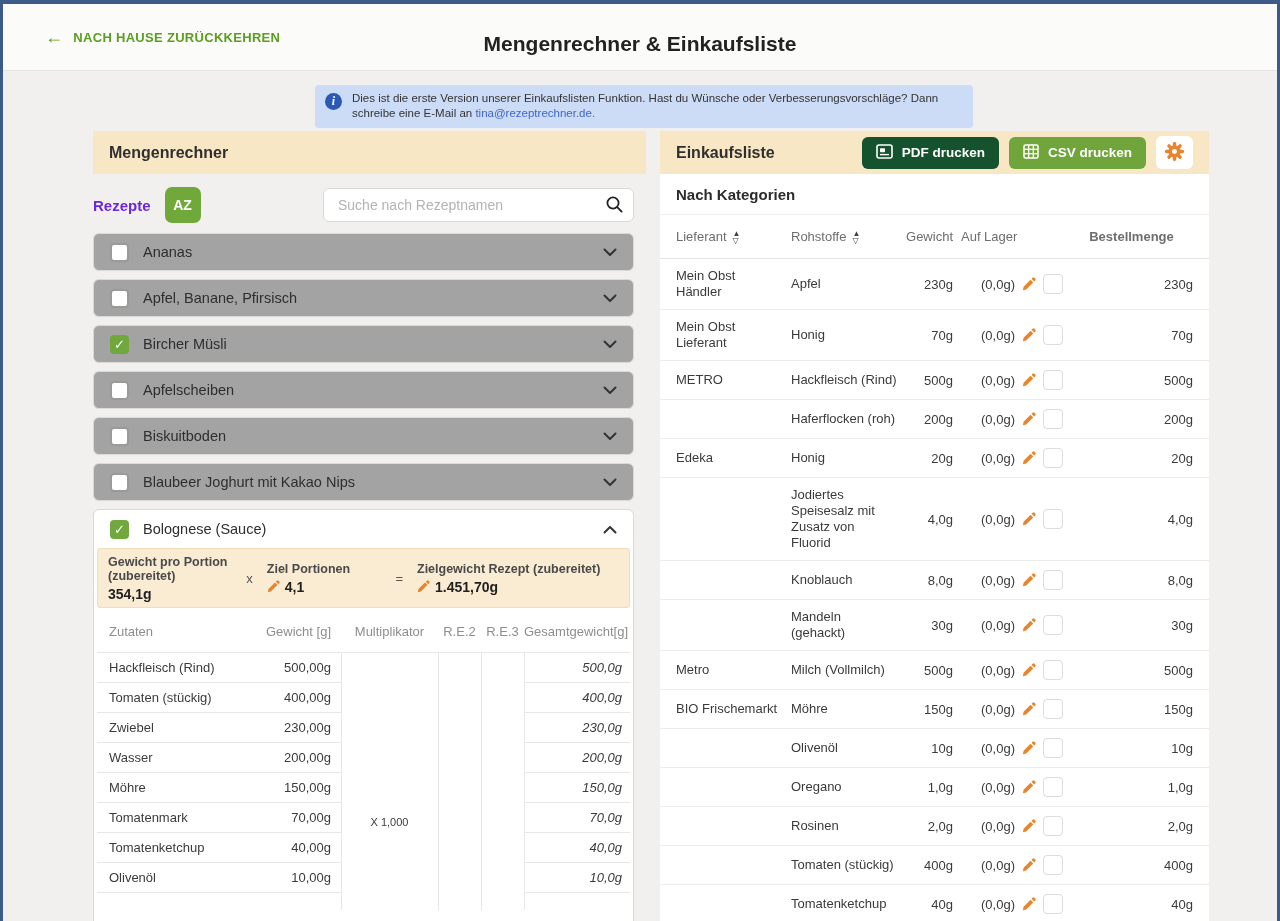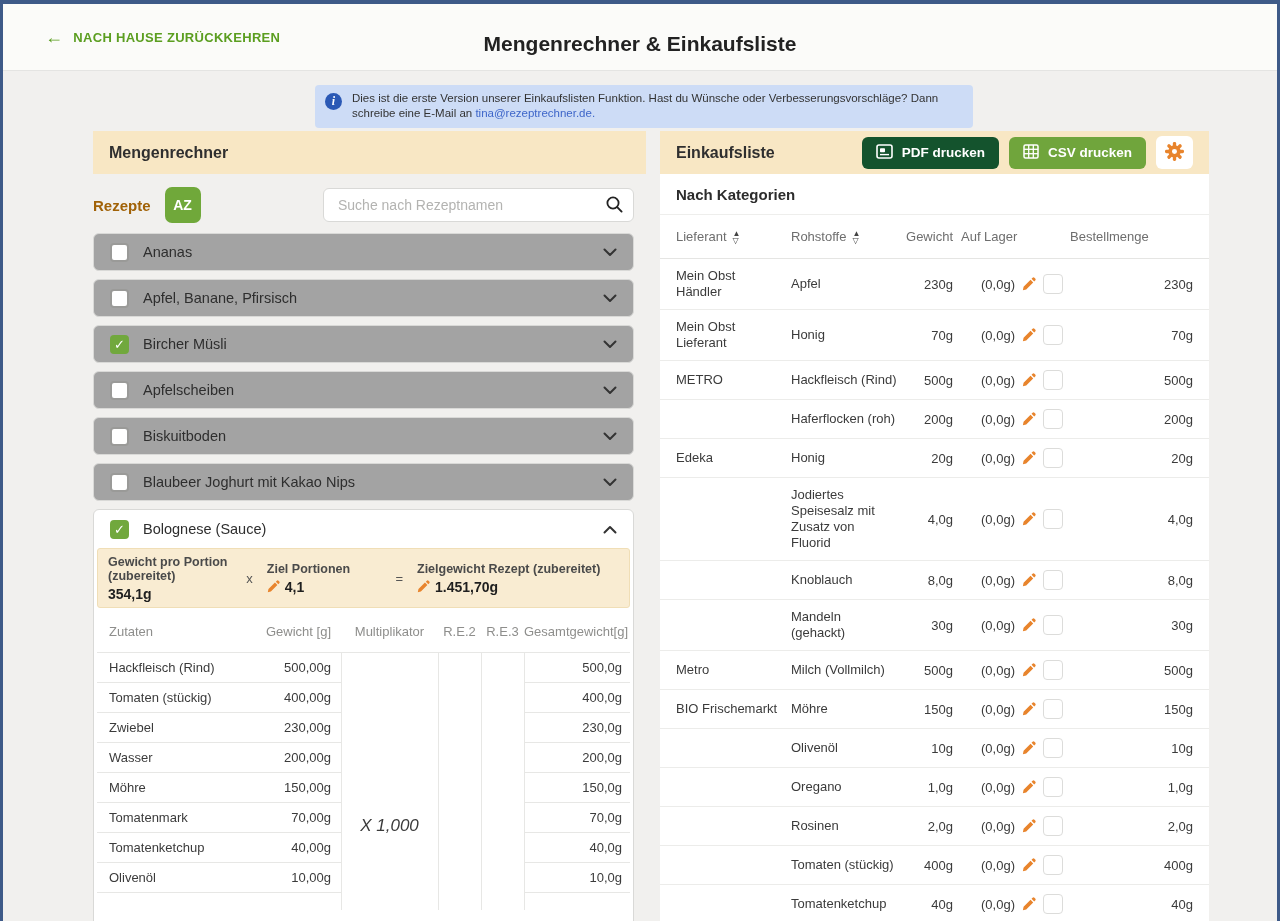--- a/index.html
+++ b/index.html
@@ -24,21 +24,21 @@
 
   
   .panel-header{height:43px;background:#f8e7c4;display:flex;align-items:center;padding:0 16px;box-sizing:border-box;}
   .panel-title{font-size:16px;font-weight:bold;color:#2f2f2f;flex:1;}
 
   .calc{position:absolute;left:90px;top:127px;width:553px;}
   .shop{position:absolute;left:657px;top:127px;width:549px;background:#fff;height:800px;}
 
   
   .rezepte-row{margin-top:13px;display:flex;align-items:center;height:36px;width:541px;}
-  .rezepte-label{font-size:15px;font-weight:bold;color:#a16207;}
+  .rezepte-label{font-size:15px;font-weight:bold;color:#6d28d9;}
   .sort-btn{margin-left:14px;width:36px;height:36px;border-radius:7px;background:#70a83a;color:#fff;border:none;
     font-weight:bold;font-size:14px;display:flex;align-items:center;justify-content:center;cursor:pointer;}
   .search-wrap{margin-left:auto;position:relative;width:311px;height:34px;}
   .search-wrap input{width:100%;height:100%;box-sizing:border-box;border:1px solid #d9d9d7;border-radius:6px;
     padding:0 36px 0 14px;font-size:14px;color:#333;background:#fff;outline:none;}
   .search-wrap input::placeholder{color:#b3b3b1;}
   .search-icon{position:absolute;right:10px;top:7px;}
 
   .recipe-list{margin-top:10px;display:flex;flex-direction:column;gap:8px;width:541px;}
   .recipe-card{height:38px;box-sizing:border-box;background:#a3a3a3;border:1px solid #d9d9d7;border-radius:6px;
@@ -69,40 +69,40 @@
   .ing-table{position:relative;margin-top:2px;height:300px;}
   .ing-head,.irow{display:grid;grid-template-columns:152px 92px 97px 43px 43px 106px;}
   .ing-head{height:42px;align-items:center;color:#8e8e8c;font-size:13px;border-bottom:1px solid #e7e7e5;}
   .ing-head .h1{padding-left:12px;}
   .ing-head .h2{text-align:right;padding-right:10px;}
   .ing-head .hc{text-align:center;}
   .ing-head .h6{text-align:right;padding-right:8px;}
   .irow>div{height:29px;line-height:29px;font-size:13px;color:#3b3b3b;}
   .irow .cname{padding-left:12px;border-bottom:1px solid #e7e7e5;}
   .irow .cweight{text-align:right;padding-right:10px;border-bottom:1px solid #e7e7e5;}
-  .irow .ctotal{text-align:right;padding-right:8px;border-bottom:1px solid #e7e7e5;}
+  .irow .ctotal{text-align:right;padding-right:8px;border-bottom:1px solid #e7e7e5;font-style:italic;}
   .vline{position:absolute;top:42px;bottom:0;width:1px;background:#e7e7e5;}
   .vl1{left:244px;}.vl2{left:341px;}.vl3{left:384px;}.vl4{left:427px;}
-  .mult-label{position:absolute;left:244px;width:97px;top:206px;text-align:center;font-size:17px;color:#3b3b3b;font-style:italic;}
+  .mult-label{position:absolute;left:244px;width:97px;top:206px;text-align:center;font-size:11px;color:#3b3b3b;}
 
   
   .btn{height:32px;border:none;border-radius:6px;display:flex;align-items:center;gap:9px;padding:0 14px;
     color:#fff;font-weight:bold;font-size:13.5px;cursor:pointer;font-family:inherit;}
   .btn-pdf{background:#14532d;}
   .btn-csv{background:#70a53c;margin-left:10px;}
   .btn-gear{width:37px;height:33px;margin-left:10px;background:#fff;border:none;border-radius:6px;
     display:flex;align-items:center;justify-content:center;cursor:pointer;}
 
   .section-head{height:40px;display:flex;align-items:center;padding:0 16px;font-size:15px;font-weight:bold;
     color:#2c2c2c;border-bottom:1px solid #eeeeec;}
   .shead,.srow{display:grid;grid-template-columns:115px 112px 50px 117px 1fr;padding:0 16px;align-items:center;}
   .shead{height:43px;color:#6e6e6e;font-size:13px;border-bottom:1px solid #e5e5e3;}
   .shead .sh-weight{text-align:right;}
   .shead .sh-stock{padding-left:8px;}
-  .shead .sh-order{text-align:left;}
+  .shead .sh-order{text-align:center;font-weight:bold;}
   .hflex{display:flex;align-items:center;gap:6px;}
   .sorticons{display:flex;flex-direction:column;line-height:7px;font-size:8px;color:#444;cursor:pointer;}
 
   .srow{border-bottom:1px solid #ececea;padding-top:9px;padding-bottom:9px;font-size:13px;color:#3b3b3b;}
   .srow .sc-sup{line-height:16px;padding-right:8px;}
   .srow .sc-item{line-height:16px;padding-right:6px;}
   .srow .sc-weight{text-align:right;}
   .srow .sc-stock{display:flex;align-items:center;padding-left:8px;}
   .srow .stockval{width:54px;text-align:right;margin-right:7px;}
   .srow .sc-order{text-align:right;}

